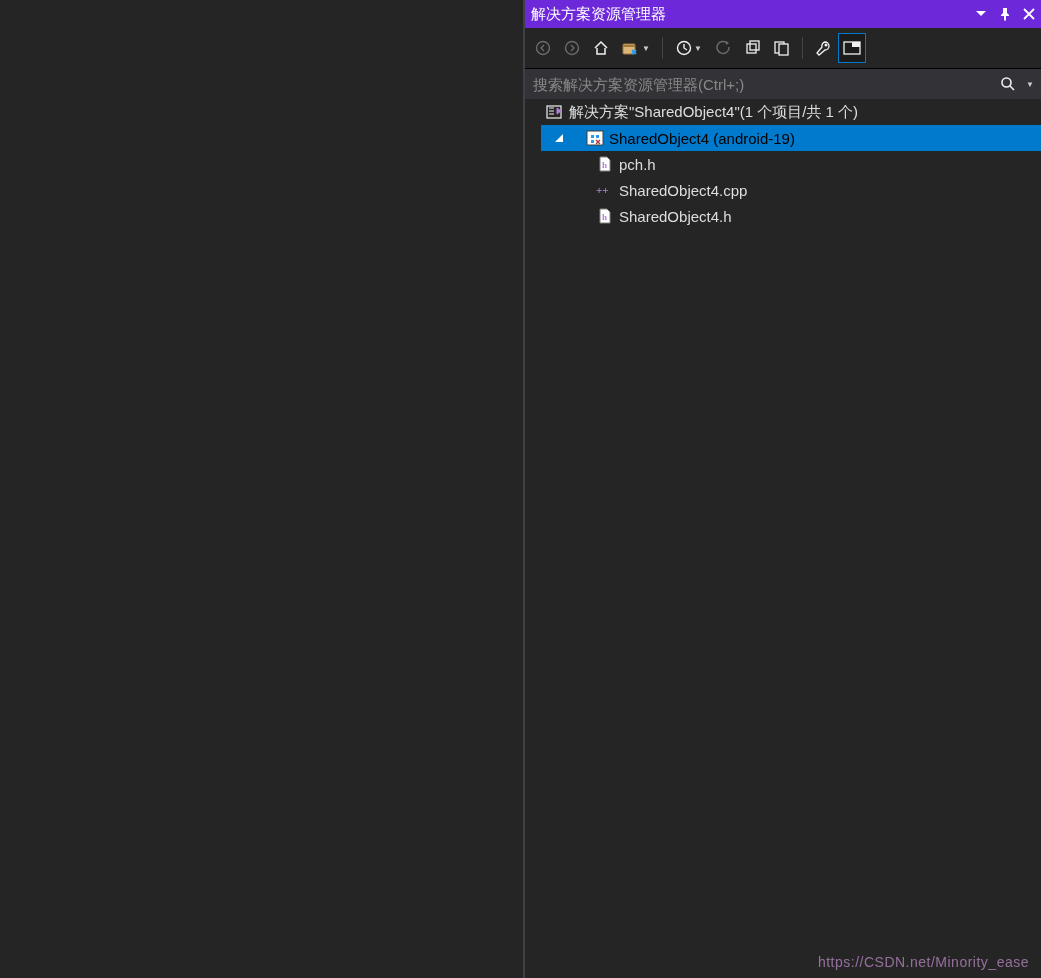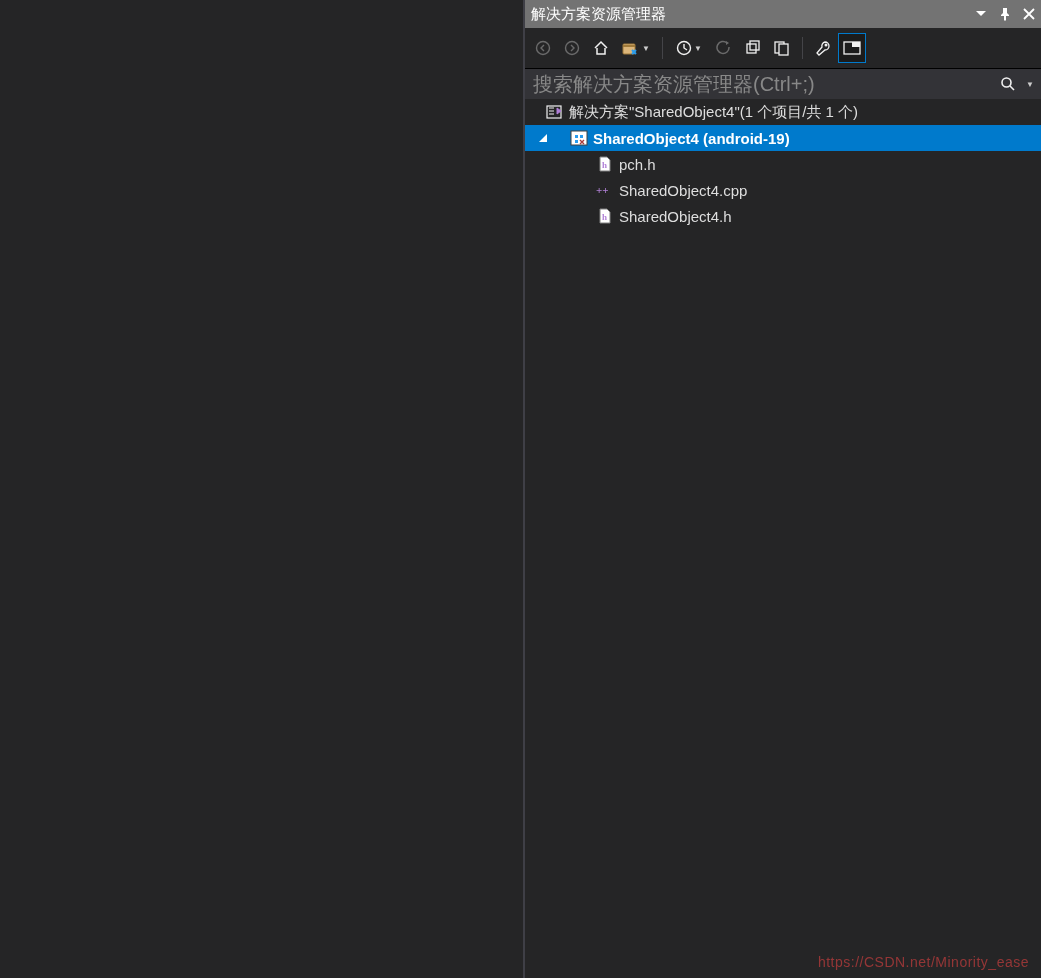--- a/index.html
+++ b/index.html
@@ -26,21 +26,21 @@
     width: 518px;
     height: 978px;
     background: #252526;
     border-left: 2px solid #3f3f46;
     box-sizing: border-box;
   }
 
   
   .title-bar {
     height: 28px;
-    background: #737373;
+    background: #6d28d9;
     display: flex;
     align-items: center;
     color: #ffffff;
     font-size: 15px;
     padding-left: 6px;
   }
   .title-bar .title-text {
     flex: 0 0 auto;
     white-space: nowrap;
     padding-right: 4px;
@@ -116,21 +116,21 @@
     background: #333337;
     display: flex;
     align-items: center;
   }
   .search-input {
     flex: 1 1 auto;
     background: transparent;
     border: none;
     outline: none;
     color: #f1f1f1;
-    font-size: 20px;
+    font-size: 15px;
     padding: 4px 8px;
     height: 100%;
     box-sizing: border-box;
   }
   .search-input::placeholder { color: #888888; }
   .search-icon-box {
     width: 30px;
     height: 30px;
     display: flex;
     align-items: center;
@@ -156,22 +156,23 @@
     font-size: 15px;
   }
   .tree-row {
     display: flex;
     align-items: center;
     height: 26px;
     white-space: nowrap;
   }
   .tree-row.selected {
     background: #007acc;
-    color: #ffffff;
-    font-weight: 700;
+    color: #000000;
+    font-weight: 400;
+    margin-left: 16px;
   }
   .expander {
     width: 16px;
     height: 16px;
     display: flex;
     align-items: center;
     justify-content: center;
     flex: 0 0 auto;
   }
   .expander svg { display: block; }
@@ -186,21 +187,21 @@
   .node-icon svg { display: block; }
   .node-label {
     padding-left: 4px;
   }
   .indent { display:inline-block; height:1px; flex:0 0 auto; }
 
   .watermark {
     position: absolute;
     right: 12px;
     bottom: 8px;
-    color: #ef4444;
+    color: #f0abfc;
     font-size: 14px;
     opacity: 0.55;
     letter-spacing: 0.5px;
   }
 </style>
 </head>
 <body>
 
 <div class="editor-area"></div>
 

